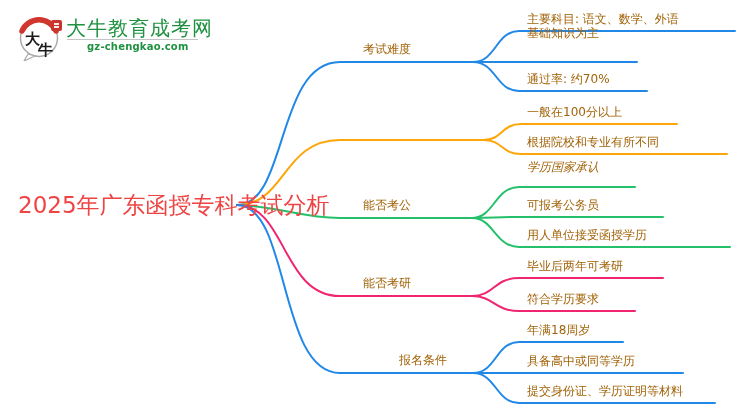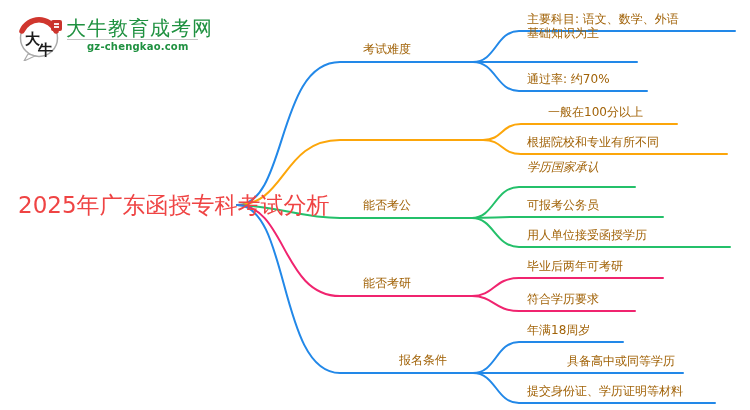--- a/index.html
+++ b/index.html
@@ -89,27 +89,27 @@
 
   <div class="node parent-label" style="top:40px;">考试难度</div>
   <div class="node parent-label" style="top:196px;">能否考公</div>
   <div class="node parent-label" style="top:274px;">能否考研</div>
   <div class="node parent-label" style="top:351px;margin-left:36px;">报名条件</div>
 
   <div class="node child-label" style="top:10px;">主要科目: 语文、数学、外语</div>
   <div class="node child-label" style="top:24px;">基础知识为主</div>
   <div class="node child-label" style="top:70px;">通过率: 约70%</div>
 
-  <div class="node child-label" style="top:103px;margin-left:21px;">一般在100分以上</div>
+  <div class="node child-label" style="top:103px;">一般在100分以上</div>
   <div class="node child-label" style="top:133px;">根据院校和专业有所不同</div>
 
   <div class="node child-label" style="top:158px;font-style:italic;">学历国家承认</div>
   <div class="node child-label" style="top:196px;">可报考公务员</div>
   <div class="node child-label" style="top:226px;">用人单位接受函授学历</div>
 
   <div class="node child-label" style="top:257px;">毕业后两年可考研</div>
   <div class="node child-label" style="top:290px;">符合学历要求</div>
 
   <div class="node child-label" style="top:321px;">年满18周岁</div>
-  <div class="node child-label" style="top:352px;margin-left:40px;">具备高中或同等学历</div>
+  <div class="node child-label" style="top:352px;">具备高中或同等学历</div>
   <div class="node child-label" style="top:382px;">提交身份证、学历证明等材料</div>
 
 </div>
 
 </body></html>

